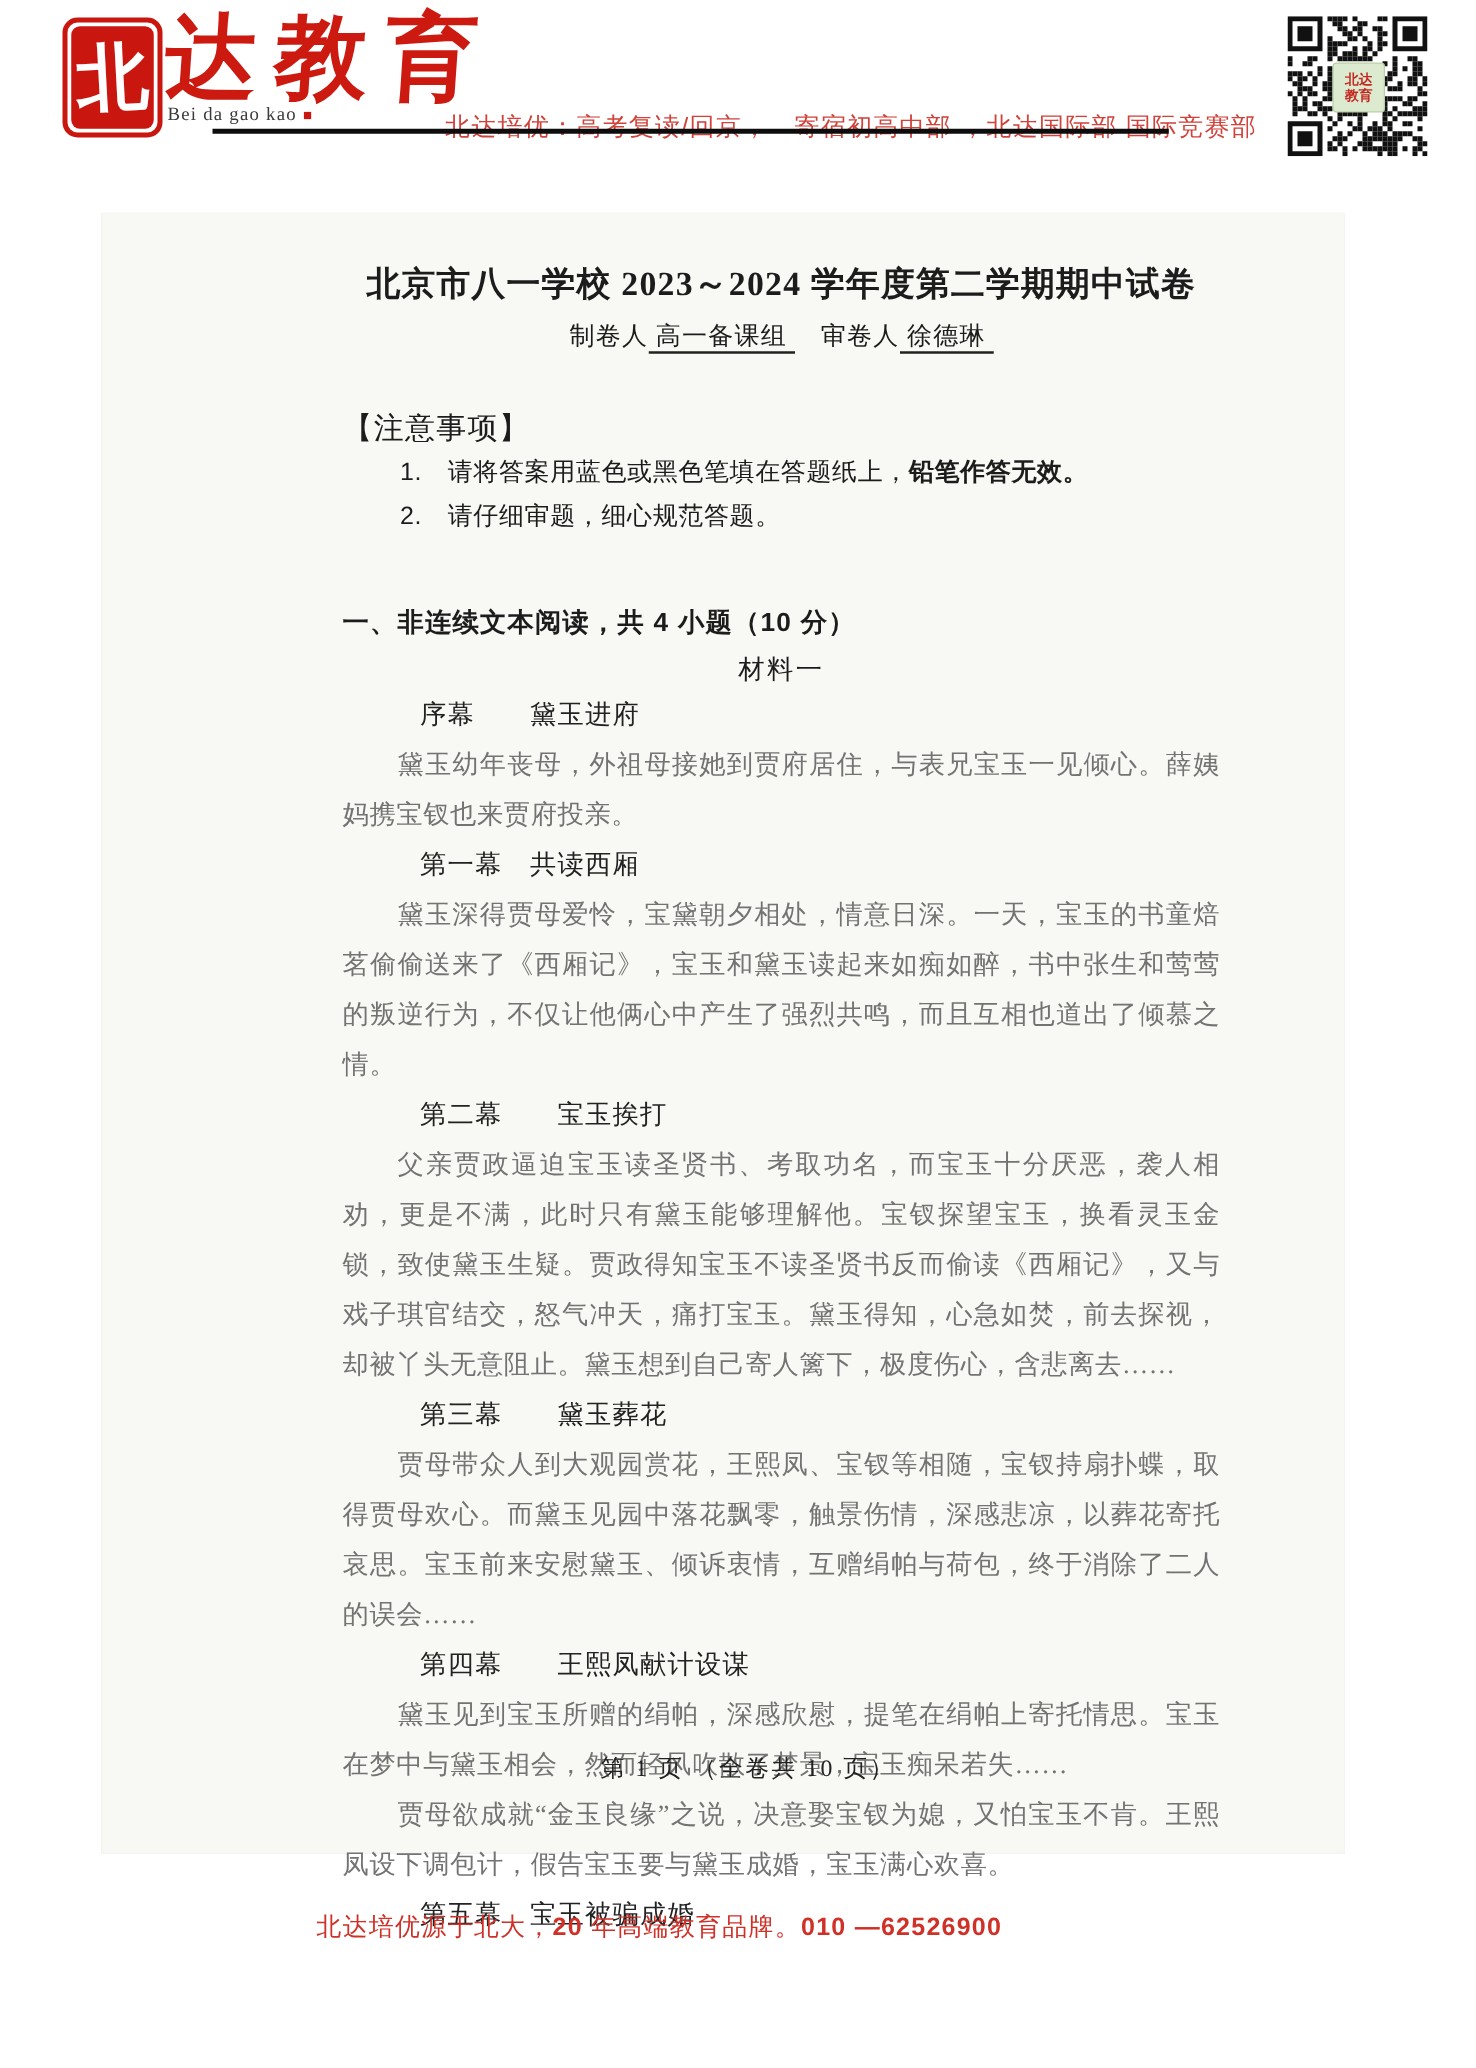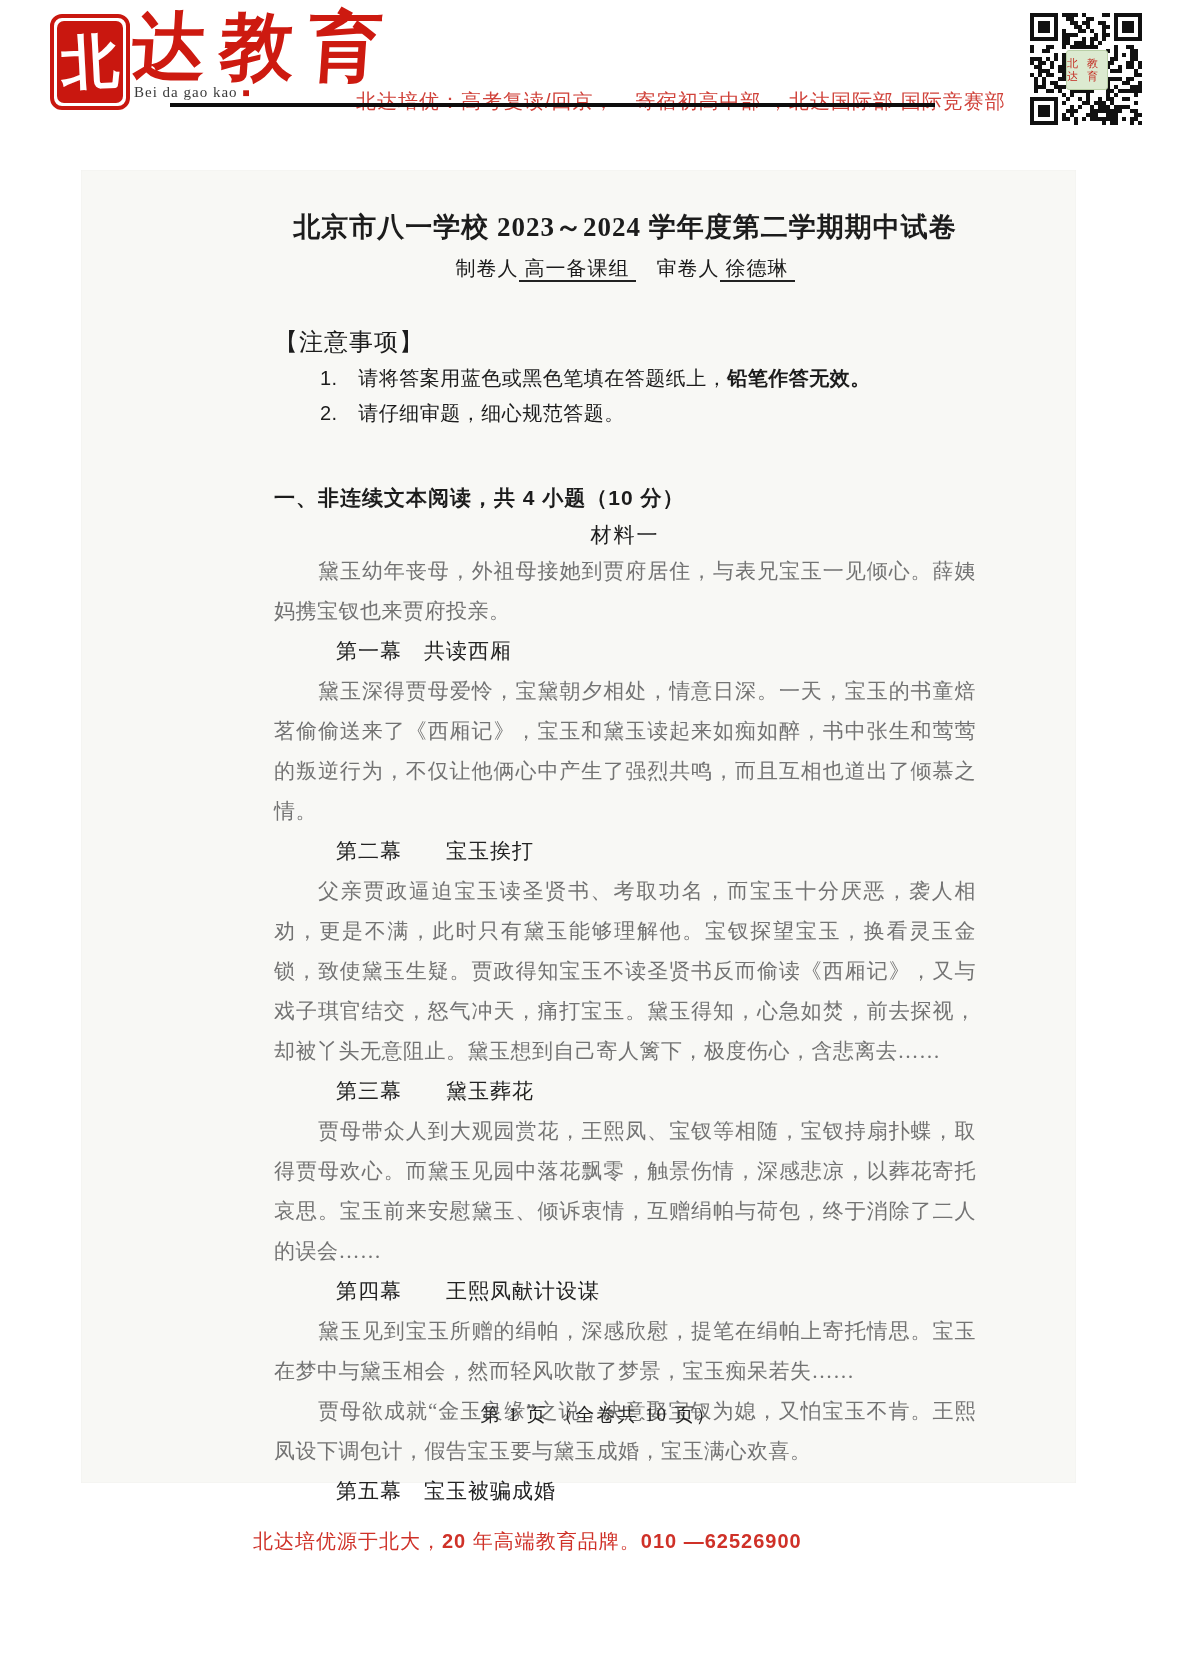--- a/index.html
+++ b/index.html
@@ -40,22 +40,22 @@
   }
   .header-rule{
     position:absolute;left:170px;top:103px;width:765px;height:4px;background:#0d0d0d;
   }
   
   .qr{position:absolute;left:1030px;top:13px;width:112px;height:112px;}
   .qr svg{display:block;}
   .qr-label{
     position:absolute;left:36px;top:37px;width:40px;height:38px;
     background:#dcead0;border:1px solid #b9cfa6;border-radius:3px;
-    display:flex;flex-direction:row;align-items:center;justify-content:center;
-    font-size:11px;line-height:13px;color:#c32b22;font-weight:normal;
+    display:flex;flex-direction:column;align-items:center;justify-content:center;
+    font-size:11px;line-height:13px;color:#c32b22;font-weight:bold;
     font-family:"DejaVu Serif",serif;
   }
   
   .scan-page{
     position:absolute;left:81px;top:170px;width:995px;height:1313px;
     background:#f8f8f5;box-shadow:0 0 2px rgba(0,0,0,0.05) inset;
   }
   .text-col{position:absolute;left:193px;top:40px;width:702px;}
   .exam-title{
     text-align:center;font-size:27px;font-weight:bold;letter-spacing:1px;
@@ -387,20 +387,21 @@
       <div class="notice-title">【注意事项】</div>
       <div class="notice-item"><span>1.　请将答案用蓝色或黑色笔填在答题纸上，</span><b>铅笔作答无效。</b></div>
       <div class="notice-item">2.　请仔细审题，细心规范答题。</div>
     </div>
 
     <div class="section-heading">一、非连续文本阅读，共 4 小题（10 分）</div>
 
     <div class="material-label">材料一</div>
 
     <div class="material-body">
+        <div class="scene-heading">序幕　　黛玉进府</div>
         <div class="body-para">黛玉幼年丧母，外祖母接她到贾府居住，与表兄宝玉一见倾心。薛姨妈携宝钗也来贾府投亲。</div>
         <div class="scene-heading">第一幕　共读西厢</div>
         <div class="body-para">黛玉深得贾母爱怜，宝黛朝夕相处，情意日深。一天，宝玉的书童焙茗偷偷送来了《西厢记》，宝玉和黛玉读起来如痴如醉，书中张生和莺莺的叛逆行为，不仅让他俩心中产生了强烈共鸣，而且互相也道出了倾慕之情。</div>
         <div class="scene-heading">第二幕　　宝玉挨打</div>
         <div class="body-para">父亲贾政逼迫宝玉读圣贤书、考取功名，而宝玉十分厌恶，袭人相劝，更是不满，此时只有黛玉能够理解他。宝钗探望宝玉，换看灵玉金锁，致使黛玉生疑。贾政得知宝玉不读圣贤书反而偷读《西厢记》，又与戏子琪官结交，怒气冲天，痛打宝玉。黛玉得知，心急如焚，前去探视，却被丫头无意阻止。黛玉想到自己寄人篱下，极度伤心，含悲离去……</div>
         <div class="scene-heading">第三幕　　黛玉葬花</div>
         <div class="body-para">贾母带众人到大观园赏花，王熙凤、宝钗等相随，宝钗持扇扑蝶，取得贾母欢心。而黛玉见园中落花飘零，触景伤情，深感悲凉，以葬花寄托哀思。宝玉前来安慰黛玉、倾诉衷情，互赠绢帕与荷包，终于消除了二人的误会……</div>
         <div class="scene-heading">第四幕　　王熙凤献计设谋</div>
         <div class="body-para">黛玉见到宝玉所赠的绢帕，深感欣慰，提笔在绢帕上寄托情思。宝玉在梦中与黛玉相会，然而轻风吹散了梦景，宝玉痴呆若失……</div>
         <div class="body-para">贾母欲成就“金玉良缘”之说，决意娶宝钗为媳，又怕宝玉不肯。王熙凤设下调包计，假告宝玉要与黛玉成婚，宝玉满心欢喜。</div>

